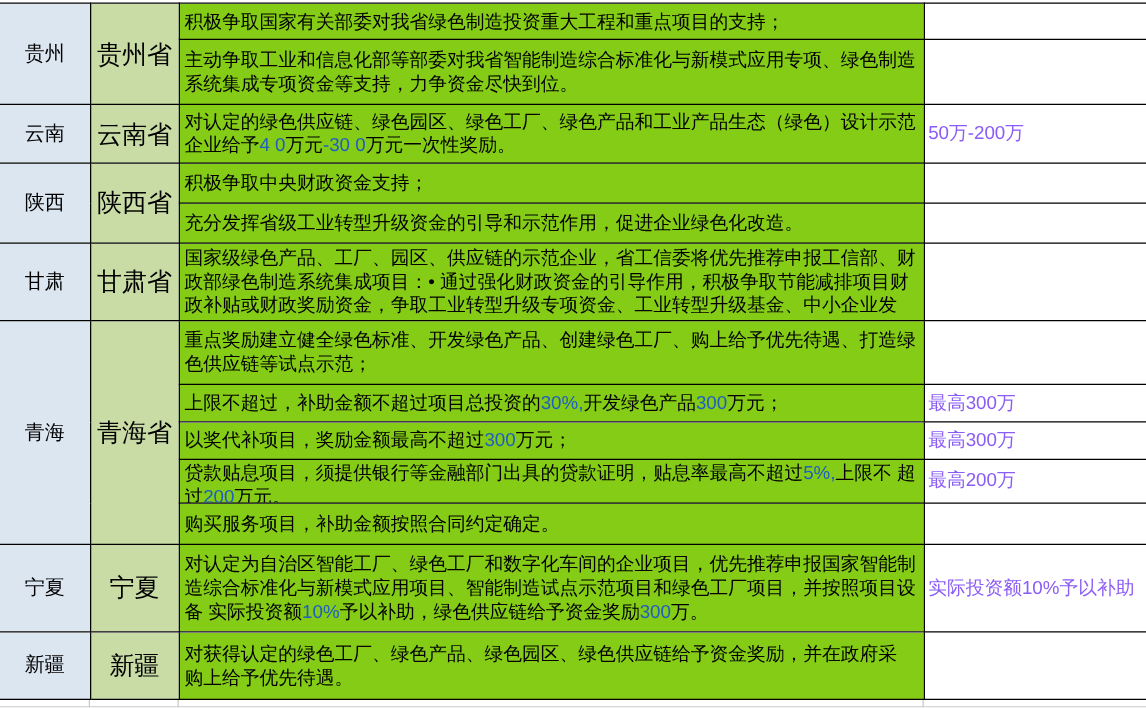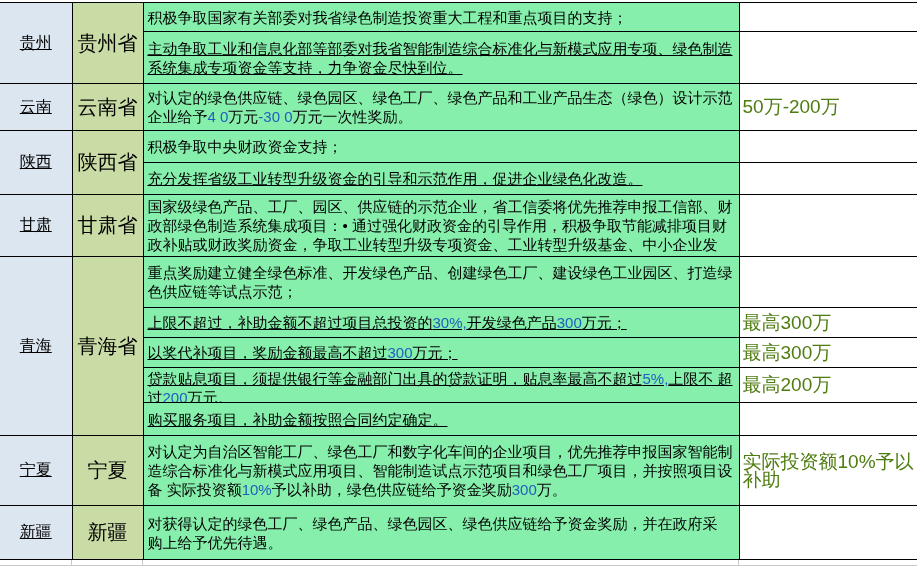--- a/index.html
+++ b/index.html
@@ -11,38 +11,38 @@
     width:918px;
     margin-top:2px;
     margin-left:0;
   }
   table.sheet td{
     border:1px solid #000;
     padding:0;
     vertical-align:middle;
     overflow:hidden;
   }
-  table.sheet td:first-child{border-left:none;text-decoration:underline;}
+  table.sheet td:first-child{border-left:none;}
   col.w1{width:72px;} col.w2{width:71px;} col.w3{width:596px;} col.w4{width:179px;}
   td.c1{background:var(--col1-bg,#dce6f1);text-align:center;font-size:16px;color:#000;}
   td.c2{background:var(--col2-bg,#c9dca6);text-align:center;font-size:20px;color:#000;}
-  td.c3{background:#86efac;}
+  td.c3{background:#84cc16;}
   td.c4{background:#fff;font-size:15px;color:#000;}
   .txt{
     font-size:15px;
     line-height:19px;
     color:#000;
     padding:0 4px 0 4px;
     overflow:hidden;
     word-break:break-all;
   }
   .amt{
-    font-size:19px;
+    font-size:15px;
     line-height:18px;
-    color:#4d7c0f;
+    color:#8b5cf6;
     padding:0 2px 0 3px;
     word-break:break-all;
   }
   .hl{color:var(--num-blue,#1f5fbf);}
   
   .gridstub{position:absolute;background:#c9c9c9;}
 </style>
 </head>
 <body>
 
@@ -113,21 +113,21 @@
           </td>
       <td class="c4">
             <div class="amt"></div>
           </td>
     </tr>
 
     <tr style="height:51px">
       <td class="c1" rowspan="5"><span>青海</span></td>
       <td class="c2" rowspan="5"><span>青海省</span></td>
       <td class="c3">
-            <div class="txt" style="max-height:40px"><span>重点奖励建立健全绿色标准、开发绿色产品、创建绿色工厂、建设绿色工业园区、打造绿色供应链等试点示范；</span></div>
+            <div class="txt" style="max-height:40px"><span>重点奖励建立健全绿色标准、开发绿色产品、创建绿色工厂、购上给予优先待遇、打造绿色供应链等试点示范；</span></div>
           </td>
       <td class="c4">
             <div class="amt"></div>
           </td>
     </tr>
     <tr style="height:30px">
       <td class="c3">
             <div class="txt" style="max-height:20px"><span>上限不超过，补助金额不超过项目总投资的</span><span class="hl">30%,</span><span>开发绿色产品</span><span class="hl">300</span><span>万元；</span></div>
           </td>
       <td class="c4">

